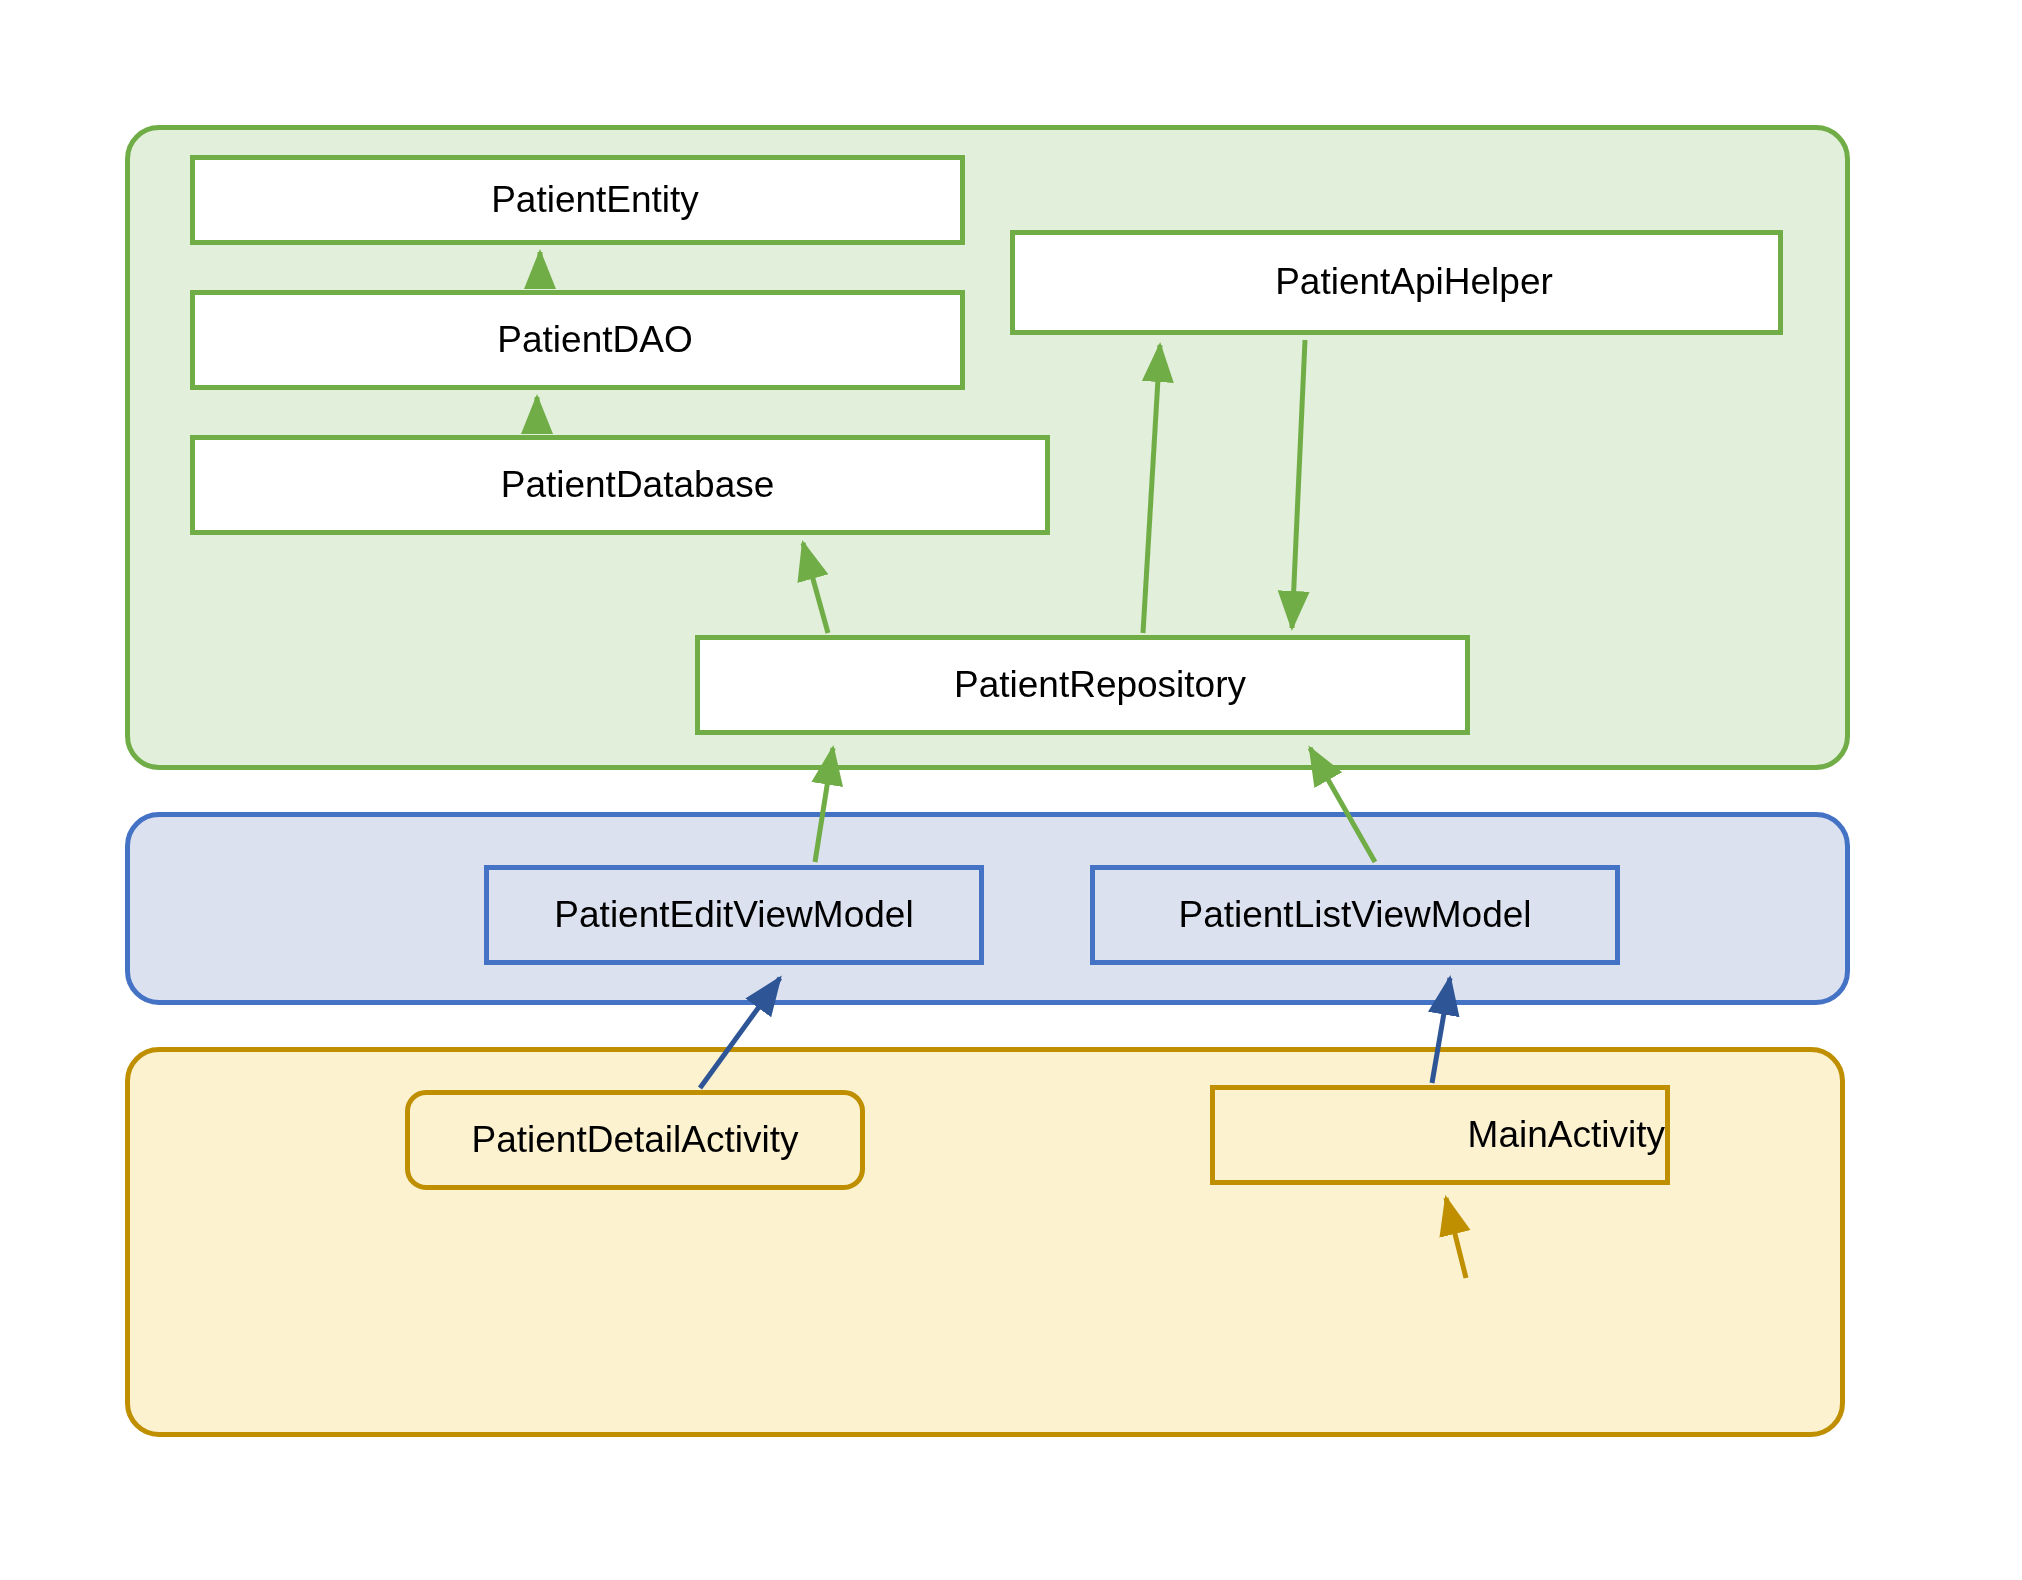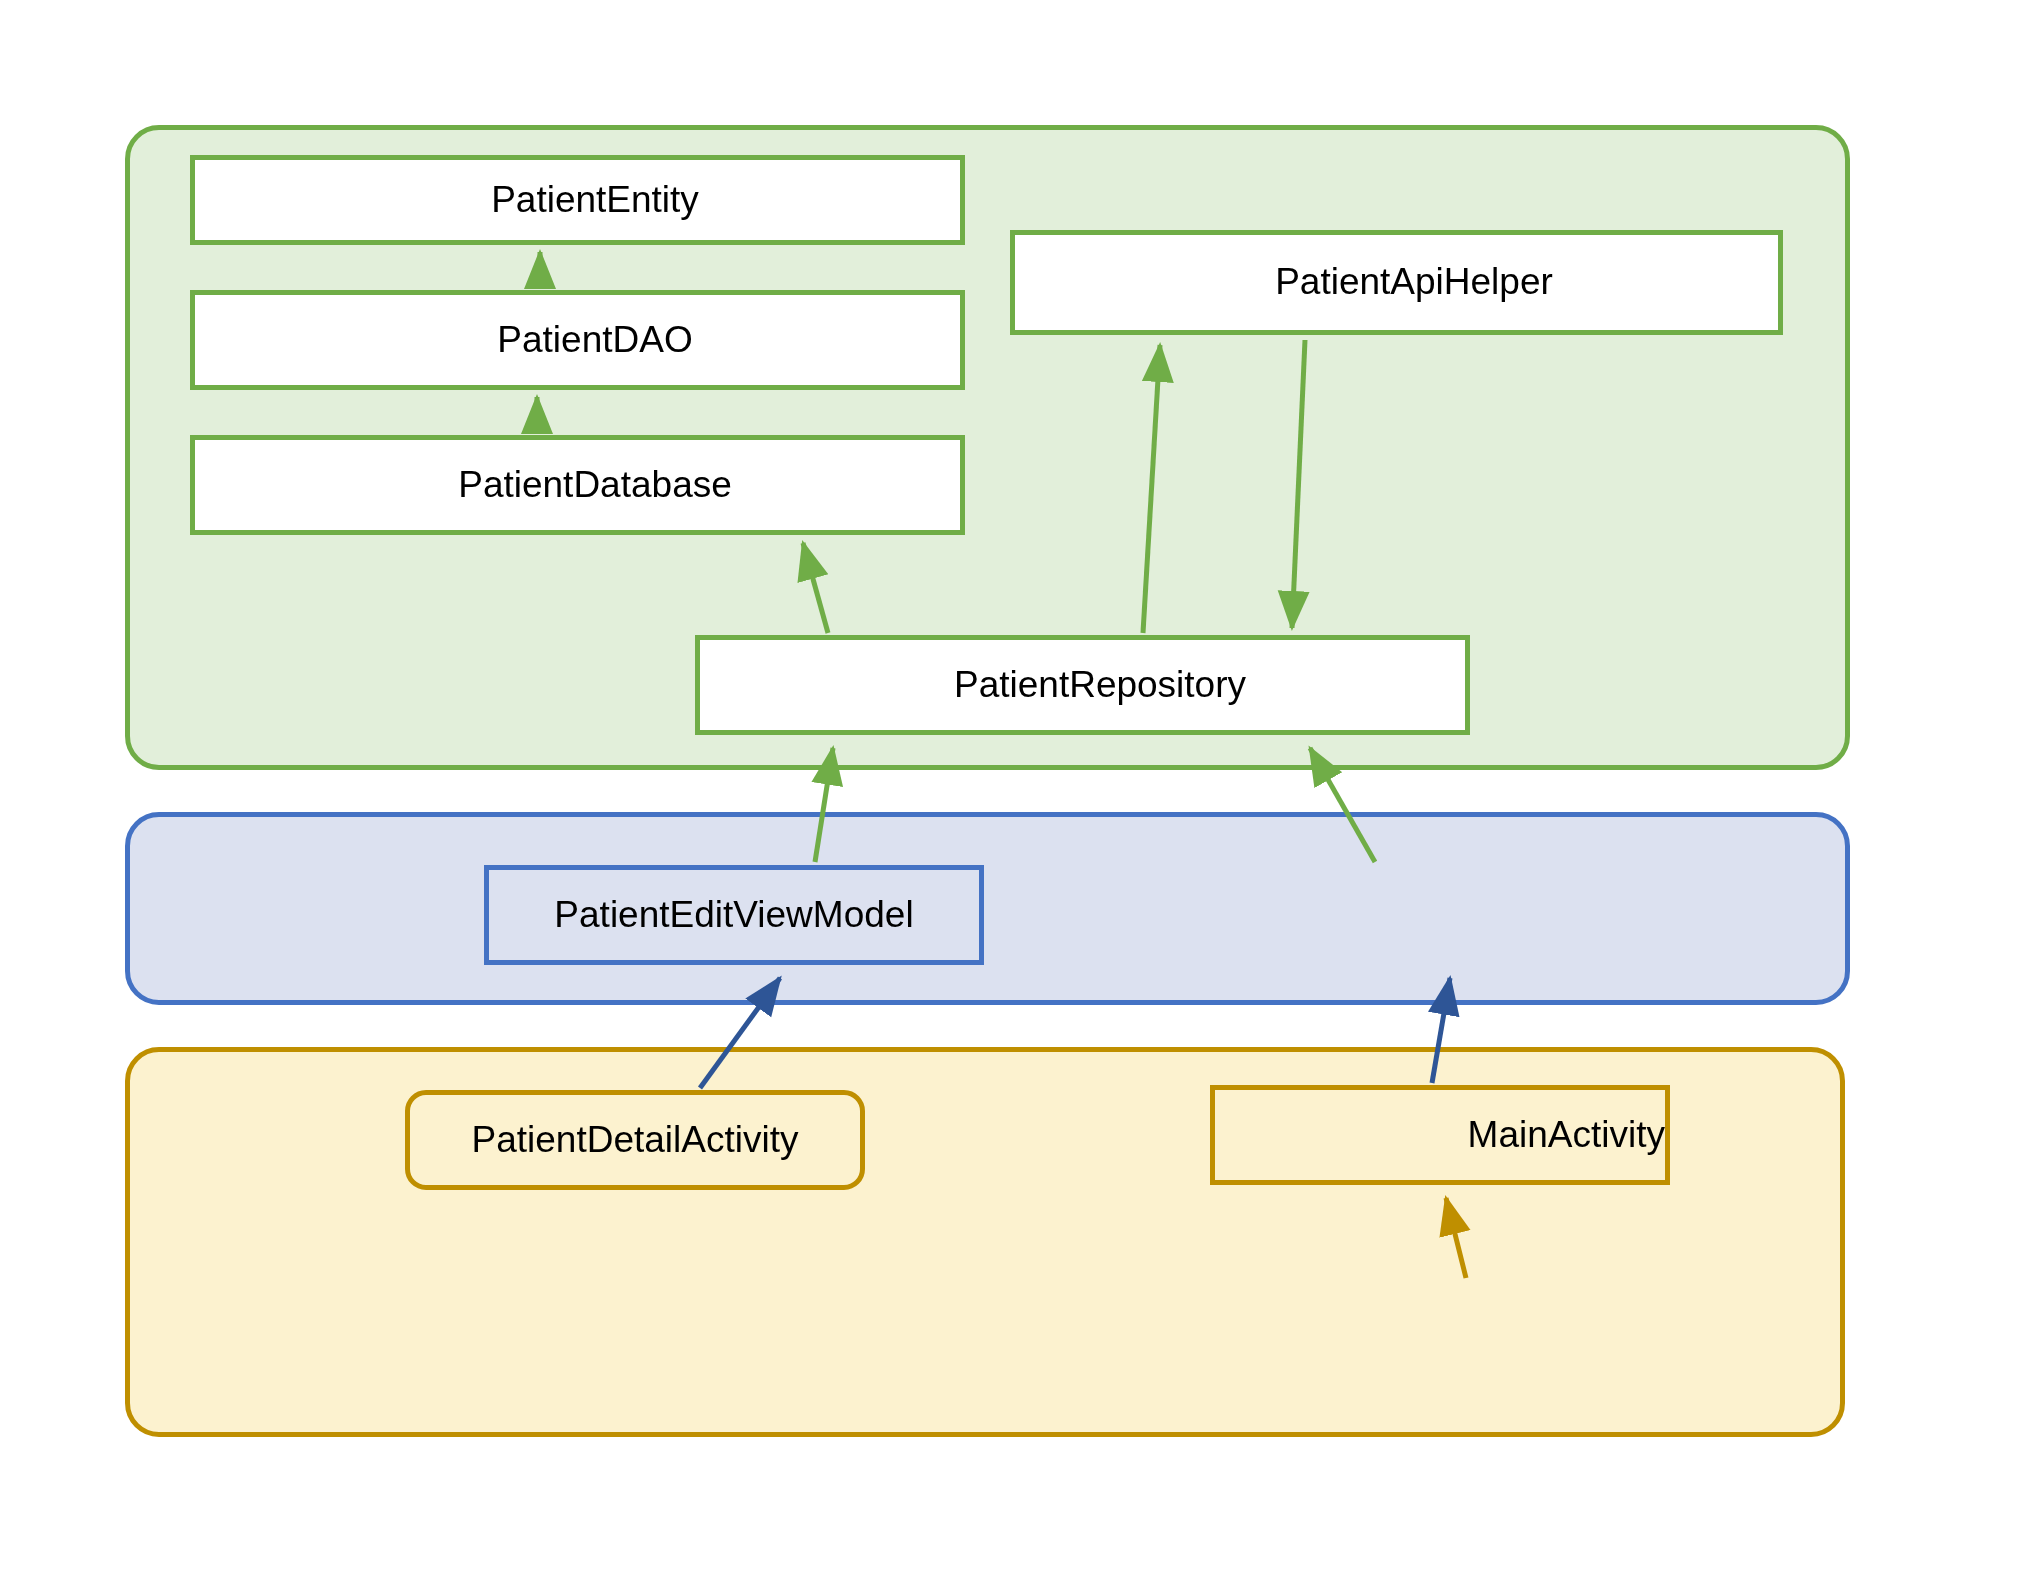--- a/index.html
+++ b/index.html
@@ -62,32 +62,35 @@
 
     <line x1="1466" y1="1278" x2="1446" y2="1198" stroke="#bf8f00" stroke-width="5" marker-end="url(#ah-gold)"></line>
   </svg>
 
   <div class="node node-data" id="node-patient-entity" style="left: 190px; top: 155px; width: 775px; height: 90px;">
     <span>PatientEntity</span>
   </div>
   <div class="node node-data" id="node-patient-dao" style="left: 190px; top: 290px; width: 775px; height: 100px;">
     <span>PatientDAO</span>
   </div>
-  <div class="node node-data" id="node-patient-database" style="left: 190px; top: 435px; width: 775px; height: 100px;">
+  <div class="node node-data" id="node-patient-database" style="left: 190px; top: 435px; width: 860px; height: 100px;">
     <span>PatientDatabase</span>
   </div>
   <div class="node node-data" id="node-patient-api-helper" style="left: 1010px; top: 230px; width: 773px; height: 105px;">
     <span>PatientApiHelper</span>
   </div>
   <div class="node node-data" id="node-patient-repository" style="left: 695px; top: 635px; width: 775px; height: 100px;">
     <span>PatientRepository</span>
   </div>
   <div class="node node-vm" id="node-patient-edit-viewmodel" style="left: 484px; top: 865px; width: 500px; height: 100px;">
     <span>PatientEditViewModel</span>
   </div>
+  <div class="node node-vm" id="node-patient-list-viewmodel" style="left: 1090px; top: 865px; width: 530px; height: 100px;">
+    <span>PatientListViewModel</span>
+  </div>
   <div class="node node-ui" id="node-patient-detail-activity" style="left: 405px; top: 1090px; width: 460px; height: 100px; border-radius: 21px;">
     <span>PatientDetailActivity</span>
   </div>
   <div class="node node-ui" id="node-main-activity" style="left: 1210px; top: 1085px; width: 460px; height: 100px; justify-content: flex-end;">
     <span>MainActivity</span>
   </div>
 
 </div>
 
 </body></html>

